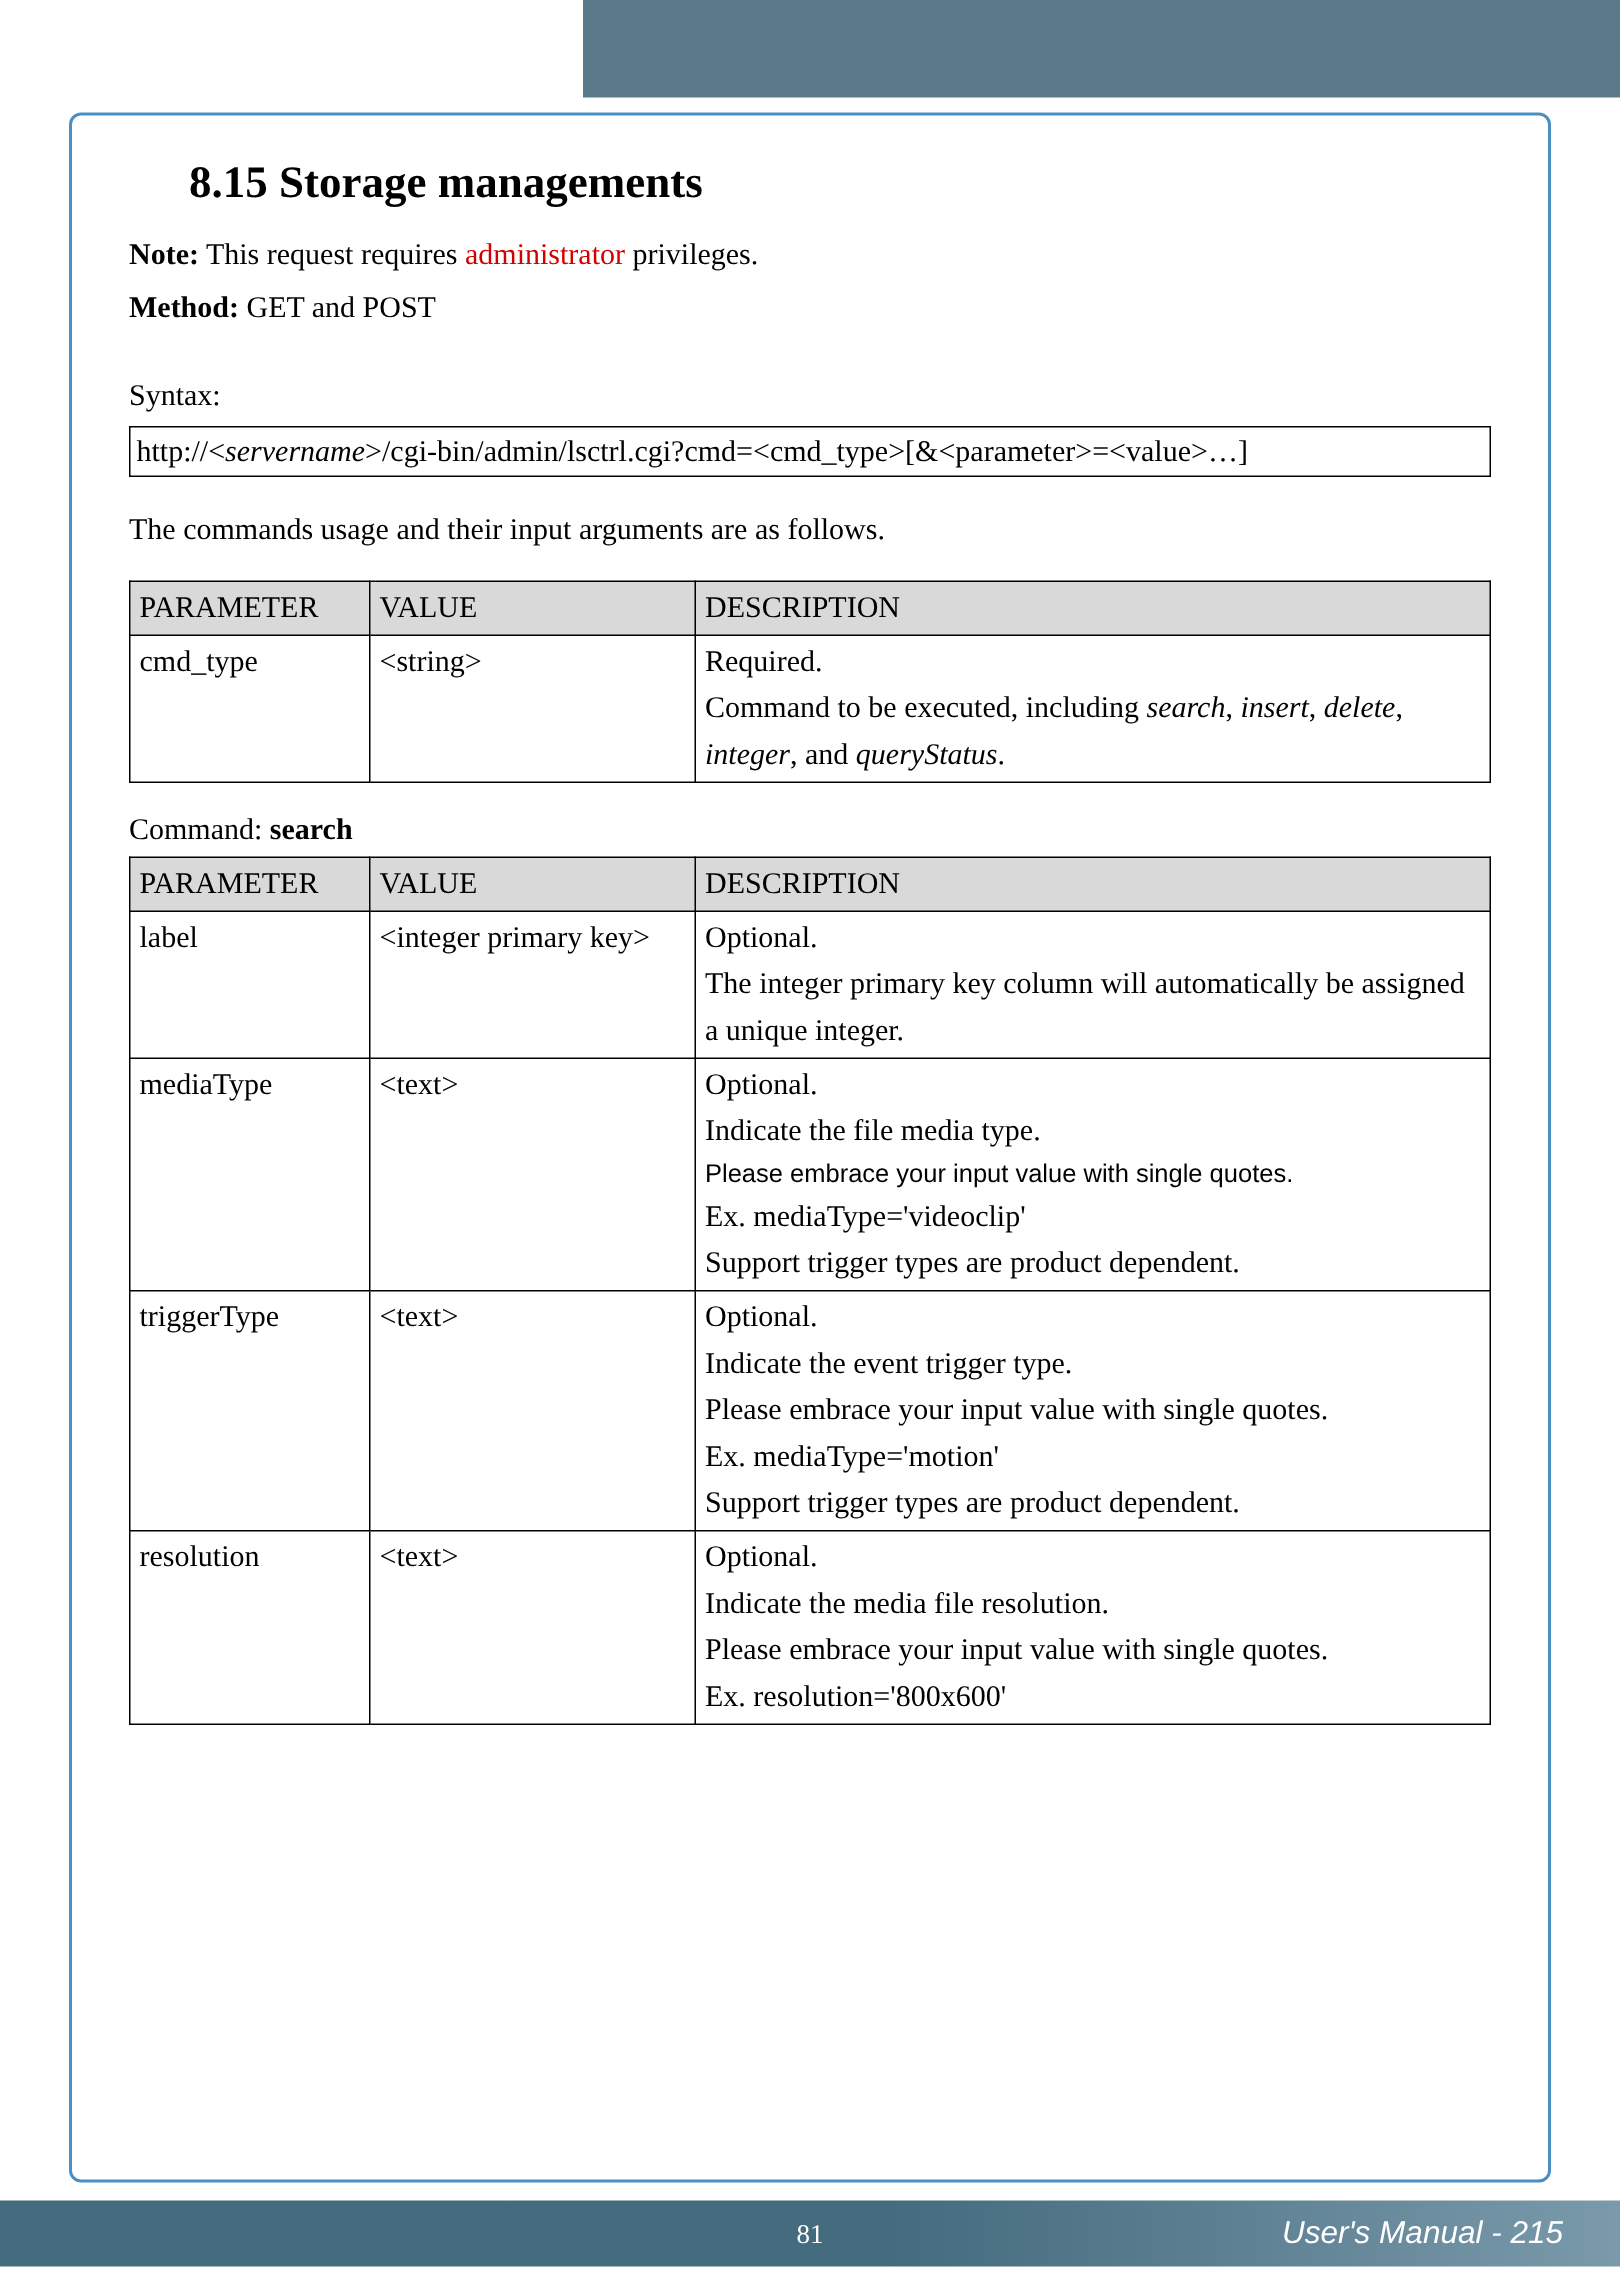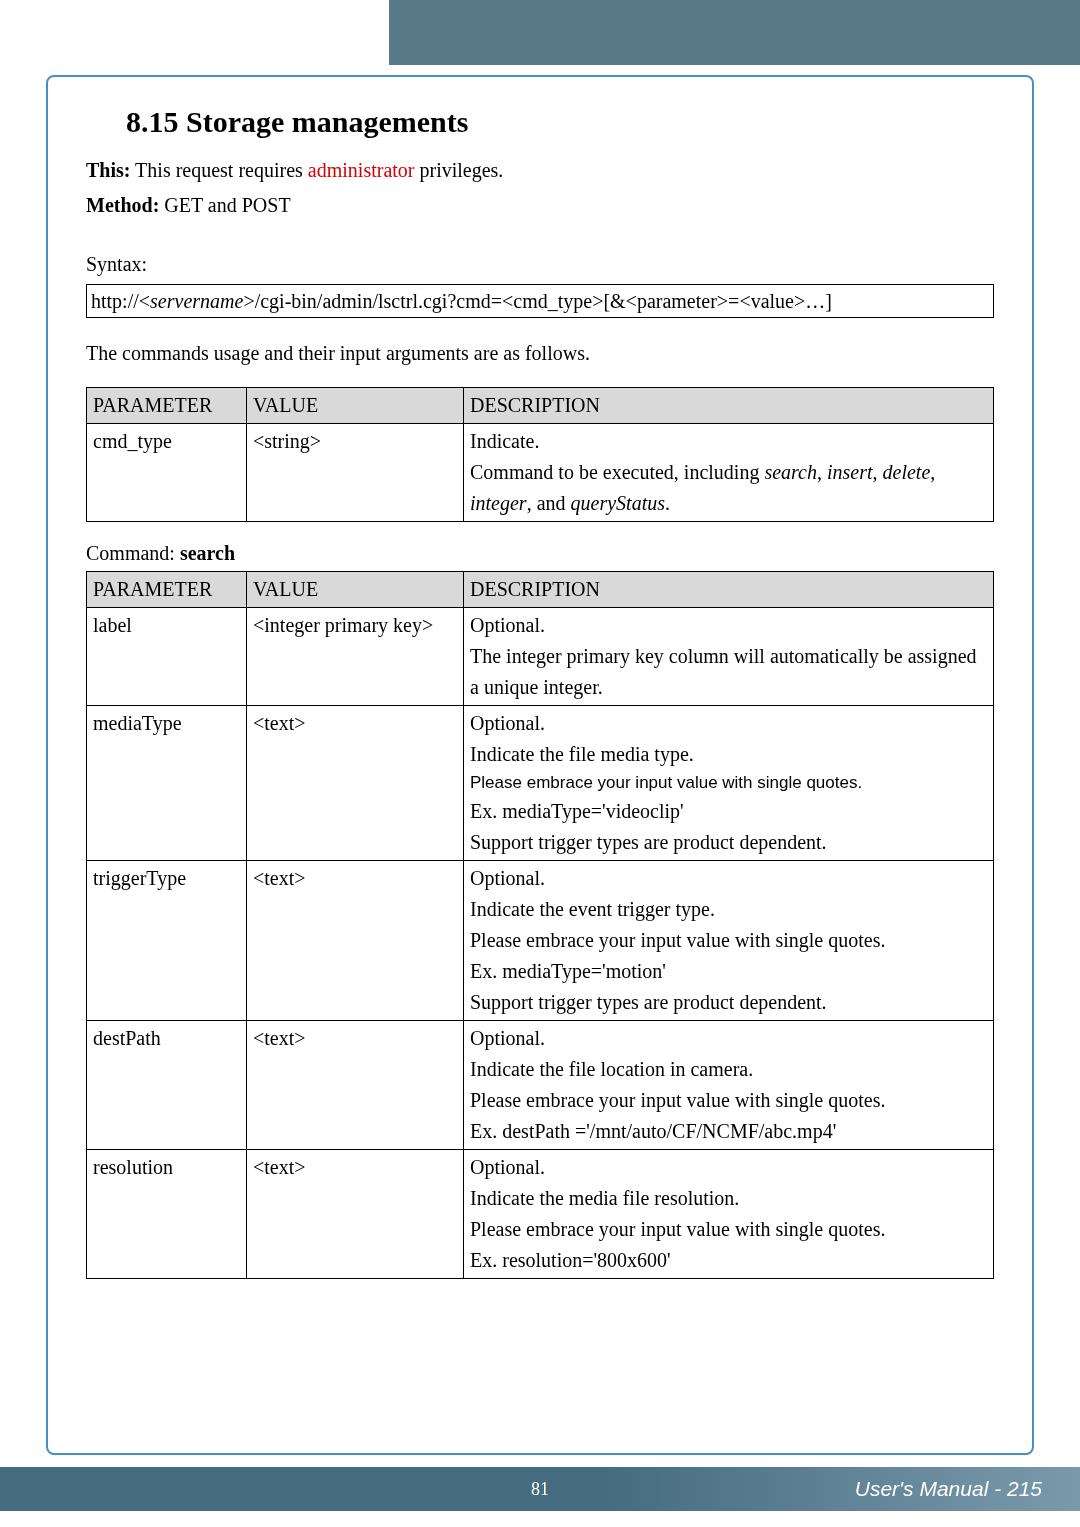--- a/index.html
+++ b/index.html
@@ -119,21 +119,21 @@
 
   <div class="header-band">
     <div class="header-title">URL commands for FD8167</div>
   </div>
 
   <div class="content-border">
 
     <h2 class="sec">8.15 Storage managements</h2>
 
     <p class="note-line">
-      <span class="bold">This:</span><span> This request requires </span><span class="red">administrator</span><span> privileges.</span>
+      <span class="bold">Note:</span><span> This request requires </span><span class="red">administrator</span><span> privileges.</span>
     </p>
 
     <p class="method-line">
       <span class="bold">Method:</span><span> GET and POST</span>
     </p>
 
     <p class="syntax-line">Syntax:</p>
 
     <div class="syntax-box">
       <span>http://&lt;</span><span class="italic">servername</span><span>&gt;/cgi-bin/admin/lsctrl.cgi?cmd=&lt;cmd_type&gt;[&amp;&lt;parameter&gt;=&lt;value&gt;…]</span>
@@ -145,21 +145,21 @@
       <tbody>
           <tr>
         <th class="col-param">PARAMETER</th>
         <th class="col-value">VALUE</th>
         <th>DESCRIPTION</th>
       </tr>
       <tr>
         <td>cmd_type</td>
         <td>&lt;string&gt;</td>
         <td class="desc-multi desc-inner">
-          <span>Indicate.</span>
+          <span>Required.</span>
           <span>
             <span class="inline">Command to be executed, including </span><span class="inline italic">search</span><span class="inline">, </span><span class="inline italic">insert</span><span class="inline">, </span><span class="inline italic">delete</span><span class="inline">, </span>
           </span>
           <span>
             <span class="inline italic">integer</span><span class="inline">, and </span><span class="inline italic">queryStatus</span><span class="inline">.</span>
           </span>
         </td>
       </tr>
     </tbody>
       </table>
@@ -202,30 +202,20 @@
         <td>&lt;text&gt;</td>
         <td class="desc-multi">
           <span>Optional.</span>
           <span>Indicate the event trigger type.</span>
           <span>Please embrace your input value with single quotes.</span>
           <span>Ex. mediaType='motion'</span>
           <span>Support trigger types are product dependent.</span>
         </td>
       </tr>
 
-      <tr>
-        <td>destPath</td>
-        <td>&lt;text&gt;</td>
-        <td class="desc-multi">
-          <span>Optional.</span>
-          <span>Indicate the file location in camera.</span>
-          <span>Please embrace your input value with single quotes.</span>
-          <span>Ex. destPath ='/mnt/auto/CF/NCMF/abc.mp4'</span>
-        </td>
-      </tr>
 
       <tr>
         <td>resolution</td>
         <td>&lt;text&gt;</td>
         <td class="desc-multi">
           <span>Optional.</span>
           <span>Indicate the media file resolution.</span>
           <span>Please embrace your input value with single quotes.</span>
           <span>Ex. resolution='800x600'</span>
         </td>

